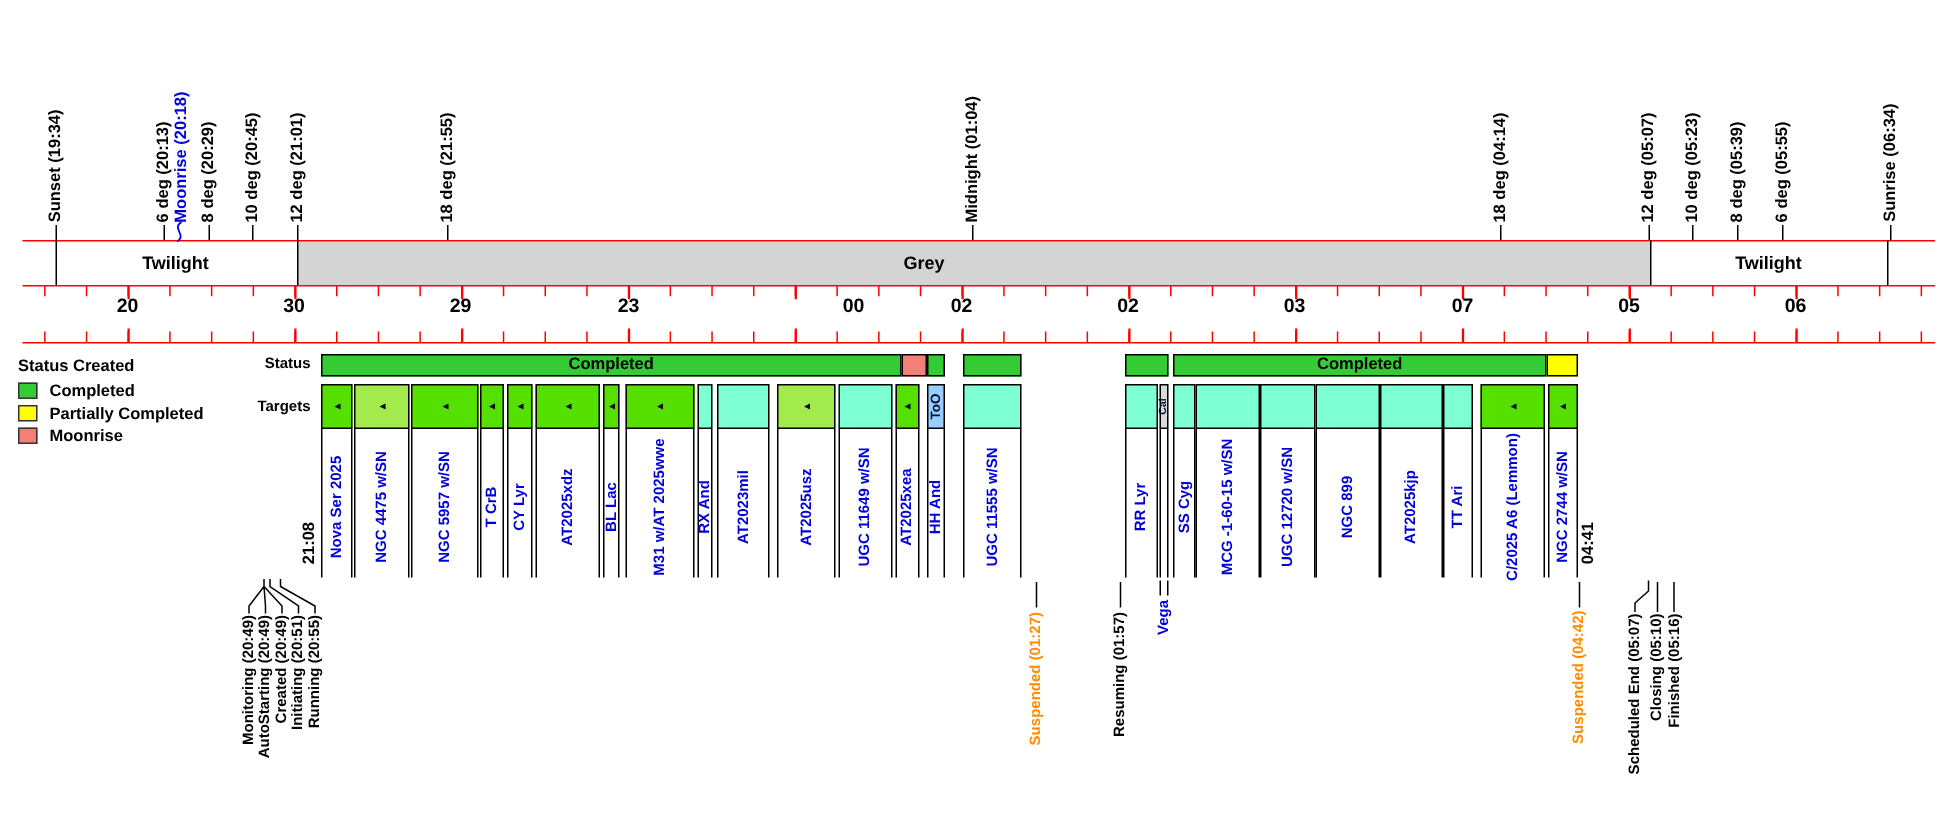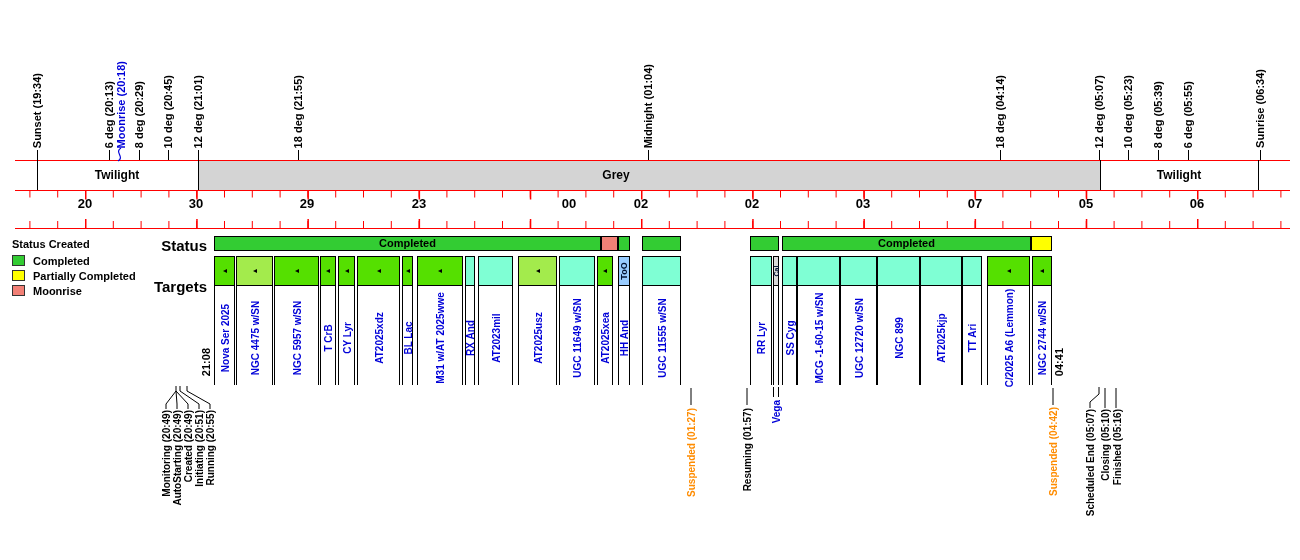--- a/index.html
+++ b/index.html
@@ -7,22 +7,22 @@
          font-family:"Liberation Sans",sans-serif;font-weight:bold;color:#000;}
   .title{position:absolute;top:6px;left:0;width:100%;text-align:center;font-size:15px;}
   svg.chrome{position:absolute;left:0;top:0;pointer-events:none;}
   .grey-band{position:absolute;left:198px;top:161px;width:902px;height:29px;}
   .band-label{position:absolute;top:168px;transform:translateX(-50%);font-size:12px;}
   .tev-label{position:absolute;bottom:412px;writing-mode:vertical-rl;
              transform:translateX(-50%) rotate(180deg);white-space:nowrap;
              font-size:11px;line-height:12px;}
   .tick{position:absolute;top:150px;width:1px;height:10px;}
   .hour{position:absolute;top:196px;transform:translateX(-50%);font-size:13px;}
-  .row-label{position:absolute;left:207px;transform:translateX(-100%);font-size:15px;}
-  #status-label{top:237px;} #targets-label{top:278px;}
+  .row-label{position:absolute;left:207px;transform:translateX(-100%);font-size:10px;}
+  #status-label{top:237px;} #targets-label{top:266px;}
   .seg{position:absolute;top:236px;height:15px;border:1px solid #000;box-sizing:border-box;
        text-align:center;}
   .seg-label{display:block;font-size:11px;line-height:12px;}
   .cellgrp{position:absolute;top:256px;height:130px;}
   .cell{position:absolute;left:0;top:0;width:100%;height:30px;border:1px solid #000;
         box-sizing:border-box;}
   .mk{position:absolute;left:50%;top:50%;transform:translate(-50%,-50%);width:0;height:0;
       border-right:4px solid #000;border-top:2px solid transparent;border-bottom:2px solid transparent;}
   .celltxt{position:absolute;left:50%;top:50%;transform:translate(-50%,-50%) rotate(180deg);
            writing-mode:vertical-rl;font-size:9px;line-height:9px;color:#001133;white-space:nowrap;}

